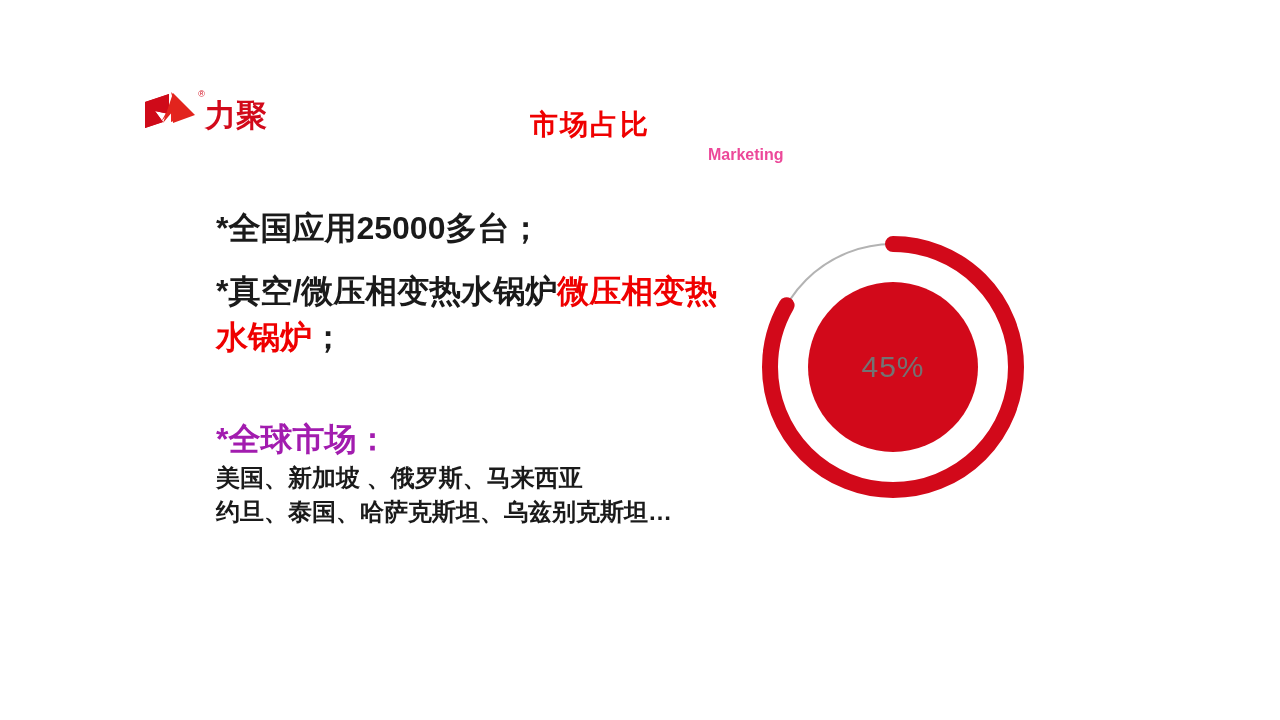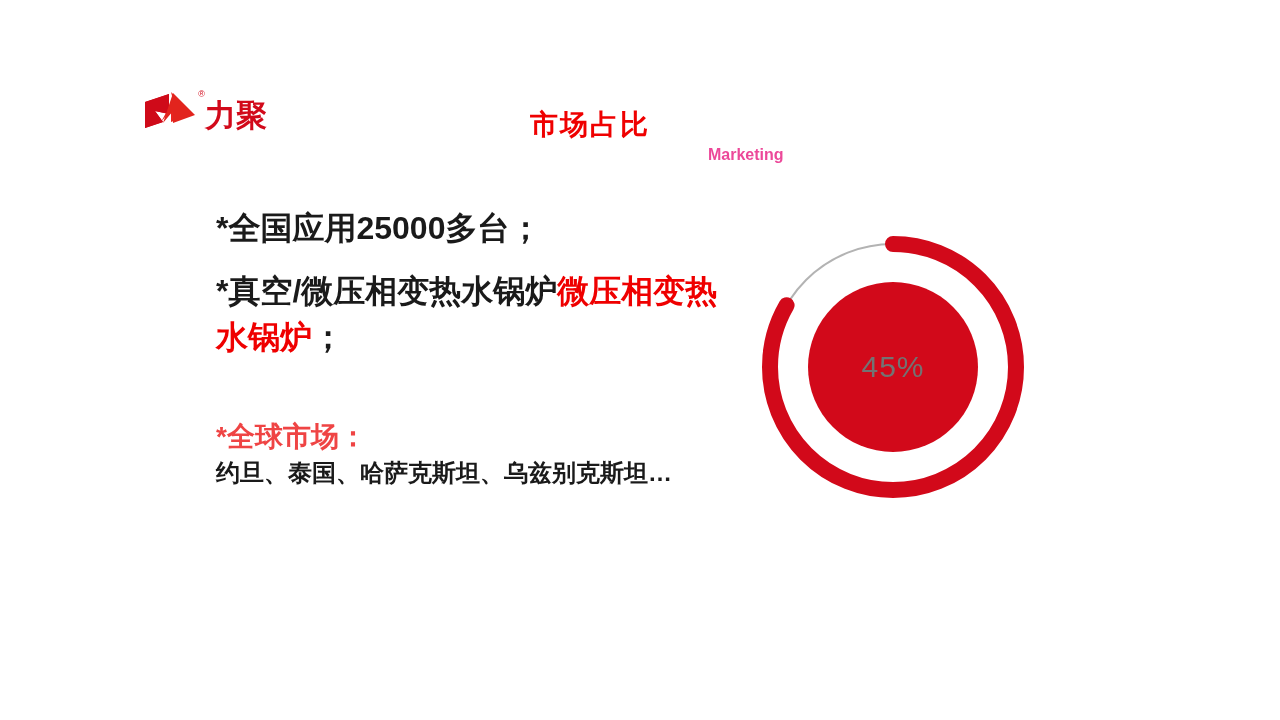--- a/index.html
+++ b/index.html
@@ -100,23 +100,23 @@
   .bullet:last-child { margin-bottom: 0; }
   .bullet .hl { color: #ef0000; }
 
   .global-block {
     position: absolute;
     left: 216px;
     top: 418px;
     width: 560px;
   }
   .global-head {
-    font-size: 28px;
-    font-weight: bold;
-    color: #ef4444;
+    font-size: 32px;
+    font-weight: bold;
+    color: #a21caf;
     line-height: 1.35;
     margin: 0;
     white-space: nowrap;
   }
   .global-line {
     font-size: 24px;
     font-weight: bold;
     color: #1a1a1a;
     line-height: 1.42;
     margin: 0;
@@ -172,20 +172,21 @@
     <p class="bullet">
       <span>*全国应用25000多台；</span>
     </p>
     <p class="bullet">
       <span>*真空/微压相变热水锅炉</span><span class="hl">微压相变热水锅炉</span><span>；</span>
     </p>
   </div>
 
   <div class="global-block">
     <p class="global-head">*全球市场：</p>
+    <p class="global-line">美国、新加坡 、俄罗斯、马来西亚</p>
     <p class="global-line">约旦、泰国、哈萨克斯坦、乌兹别克斯坦…</p>
   </div>
 
   <div class="chart">
     <svg width="264" height="264" viewBox="0 0 264 264" aria-hidden="true">
 
       <circle cx="132" cy="132" r="123" fill="none" stroke="#b3b3b3" stroke-width="2"></circle>
 
       <circle cx="132" cy="132" r="123" fill="none" stroke="#d2091a" stroke-width="16" stroke-linecap="round" stroke-dasharray="644.0264939859076 128.80529879718154" transform="rotate(-90 132 132)"></circle>
 

